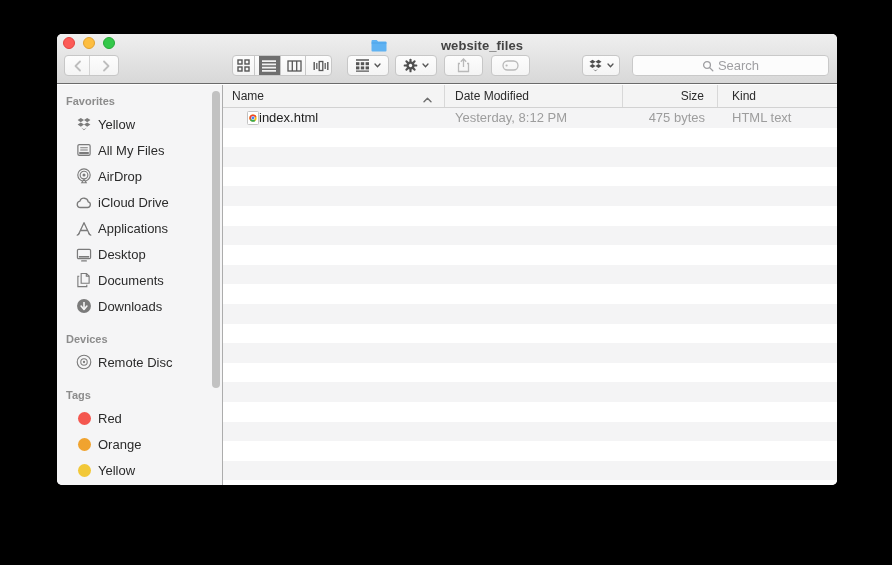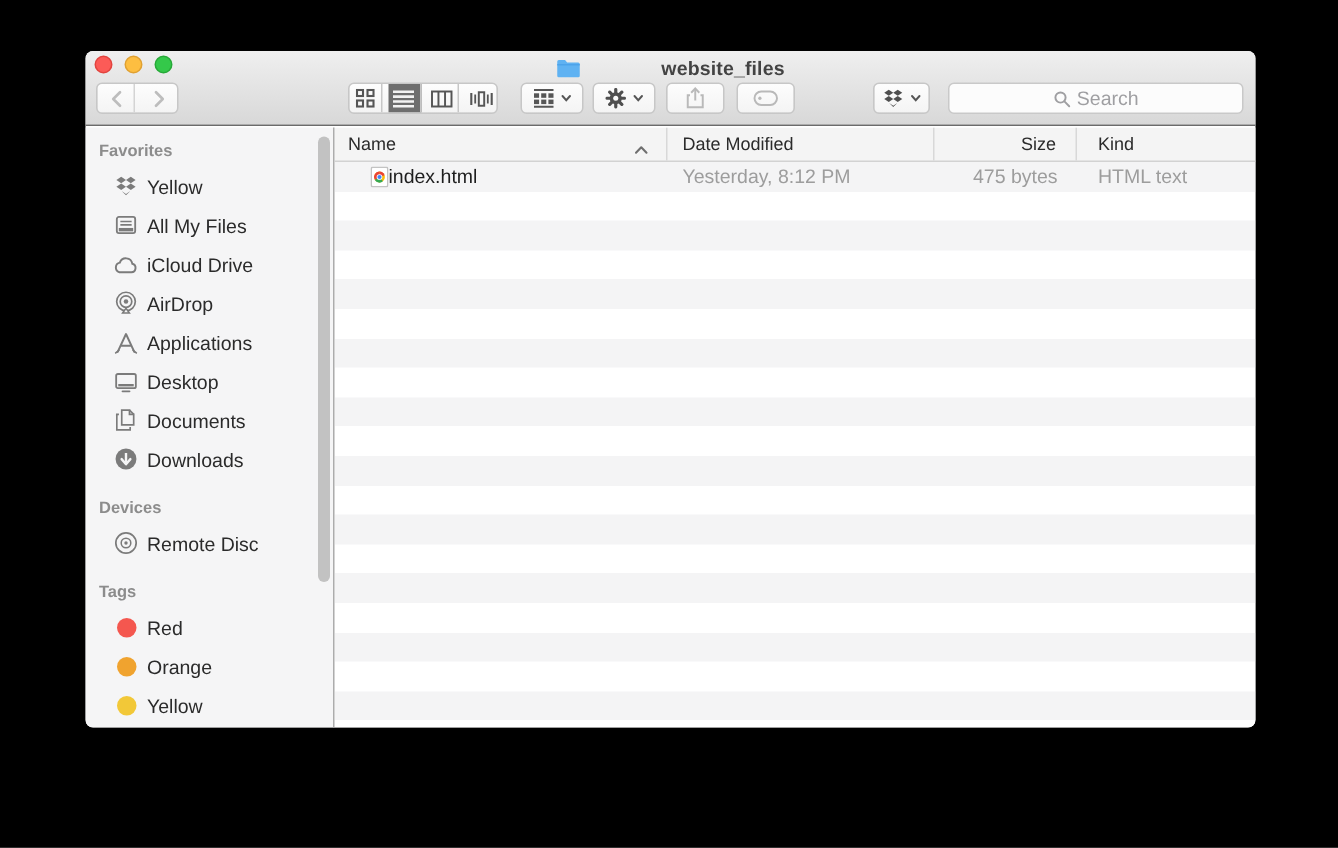--- a/index.html
+++ b/index.html
@@ -262,37 +262,37 @@
               <line x1="4.5" y1="6" x2="12.5" y2="6" stroke="#7b7b7b" stroke-width="1.1"></line>
               <line x1="4.5" y1="8.4" x2="12.5" y2="8.4" stroke="#7b7b7b" stroke-width="1.1"></line>
               <rect x="3.4" y="10.6" width="10.2" height="2.4" fill="#7b7b7b"></rect>
             </svg>
           </span>
           <span class="lb">All My Files</span>
         </div>
 
         <div class="sb-item">
           <span class="ic">
-            <svg width="17" height="13" viewBox="0 0 17 13">
-              <path d="M4.6 11.5 H12.6 A2.9 2.9 0 0 0 13.2 5.8 A4.3 4.3 0 0 0 4.9 5.1 A3.3 3.3 0 0 0 4.6 11.5 Z" fill="none" stroke="#7b7b7b" stroke-width="1.3"></path>
-            </svg>
-          </span>
-          <span class="lb">iCloud Drive</span>
-        </div>
-
-        <div class="sb-item">
-          <span class="ic">
             <svg width="16" height="16" viewBox="0 0 17 17">
               <circle cx="8.5" cy="7.5" r="1.6" fill="#7b7b7b"></circle>
               <circle cx="8.5" cy="7.5" r="4.1" fill="none" stroke="#7b7b7b" stroke-width="1.2"></circle>
               <circle cx="8.5" cy="7.5" r="6.6" fill="none" stroke="#7b7b7b" stroke-width="1.2"></circle>
               <path d="M6.1 15.6 L8.5 12.2 L10.9 15.6 Z" fill="#f5f5f6" stroke="#7b7b7b" stroke-width="1.1"></path>
             </svg>
           </span>
           <span class="lb">AirDrop</span>
+        </div>
+
+        <div class="sb-item">
+          <span class="ic">
+            <svg width="17" height="13" viewBox="0 0 17 13">
+              <path d="M4.6 11.5 H12.6 A2.9 2.9 0 0 0 13.2 5.8 A4.3 4.3 0 0 0 4.9 5.1 A3.3 3.3 0 0 0 4.6 11.5 Z" fill="none" stroke="#7b7b7b" stroke-width="1.3"></path>
+            </svg>
+          </span>
+          <span class="lb">iCloud Drive</span>
         </div>
 
         <div class="sb-item">
           <span class="ic">
             <svg width="16" height="15" viewBox="0 0 17 16">
               <path d="M2.6 14.5 L8.5 1.8 L14.4 14.5 M4.9 10.1 H12.1" fill="none" stroke="#7b7b7b" stroke-width="1.4" stroke-linecap="round" stroke-linejoin="round"></path>
               <line x1="1.2" y1="15.2" x2="3.4" y2="13.4" stroke="#7b7b7b" stroke-width="1.2" stroke-linecap="round"></line>
               <line x1="15.8" y1="15.2" x2="13.6" y2="13.4" stroke="#7b7b7b" stroke-width="1.2" stroke-linecap="round"></line>
             </svg>
           </span>

